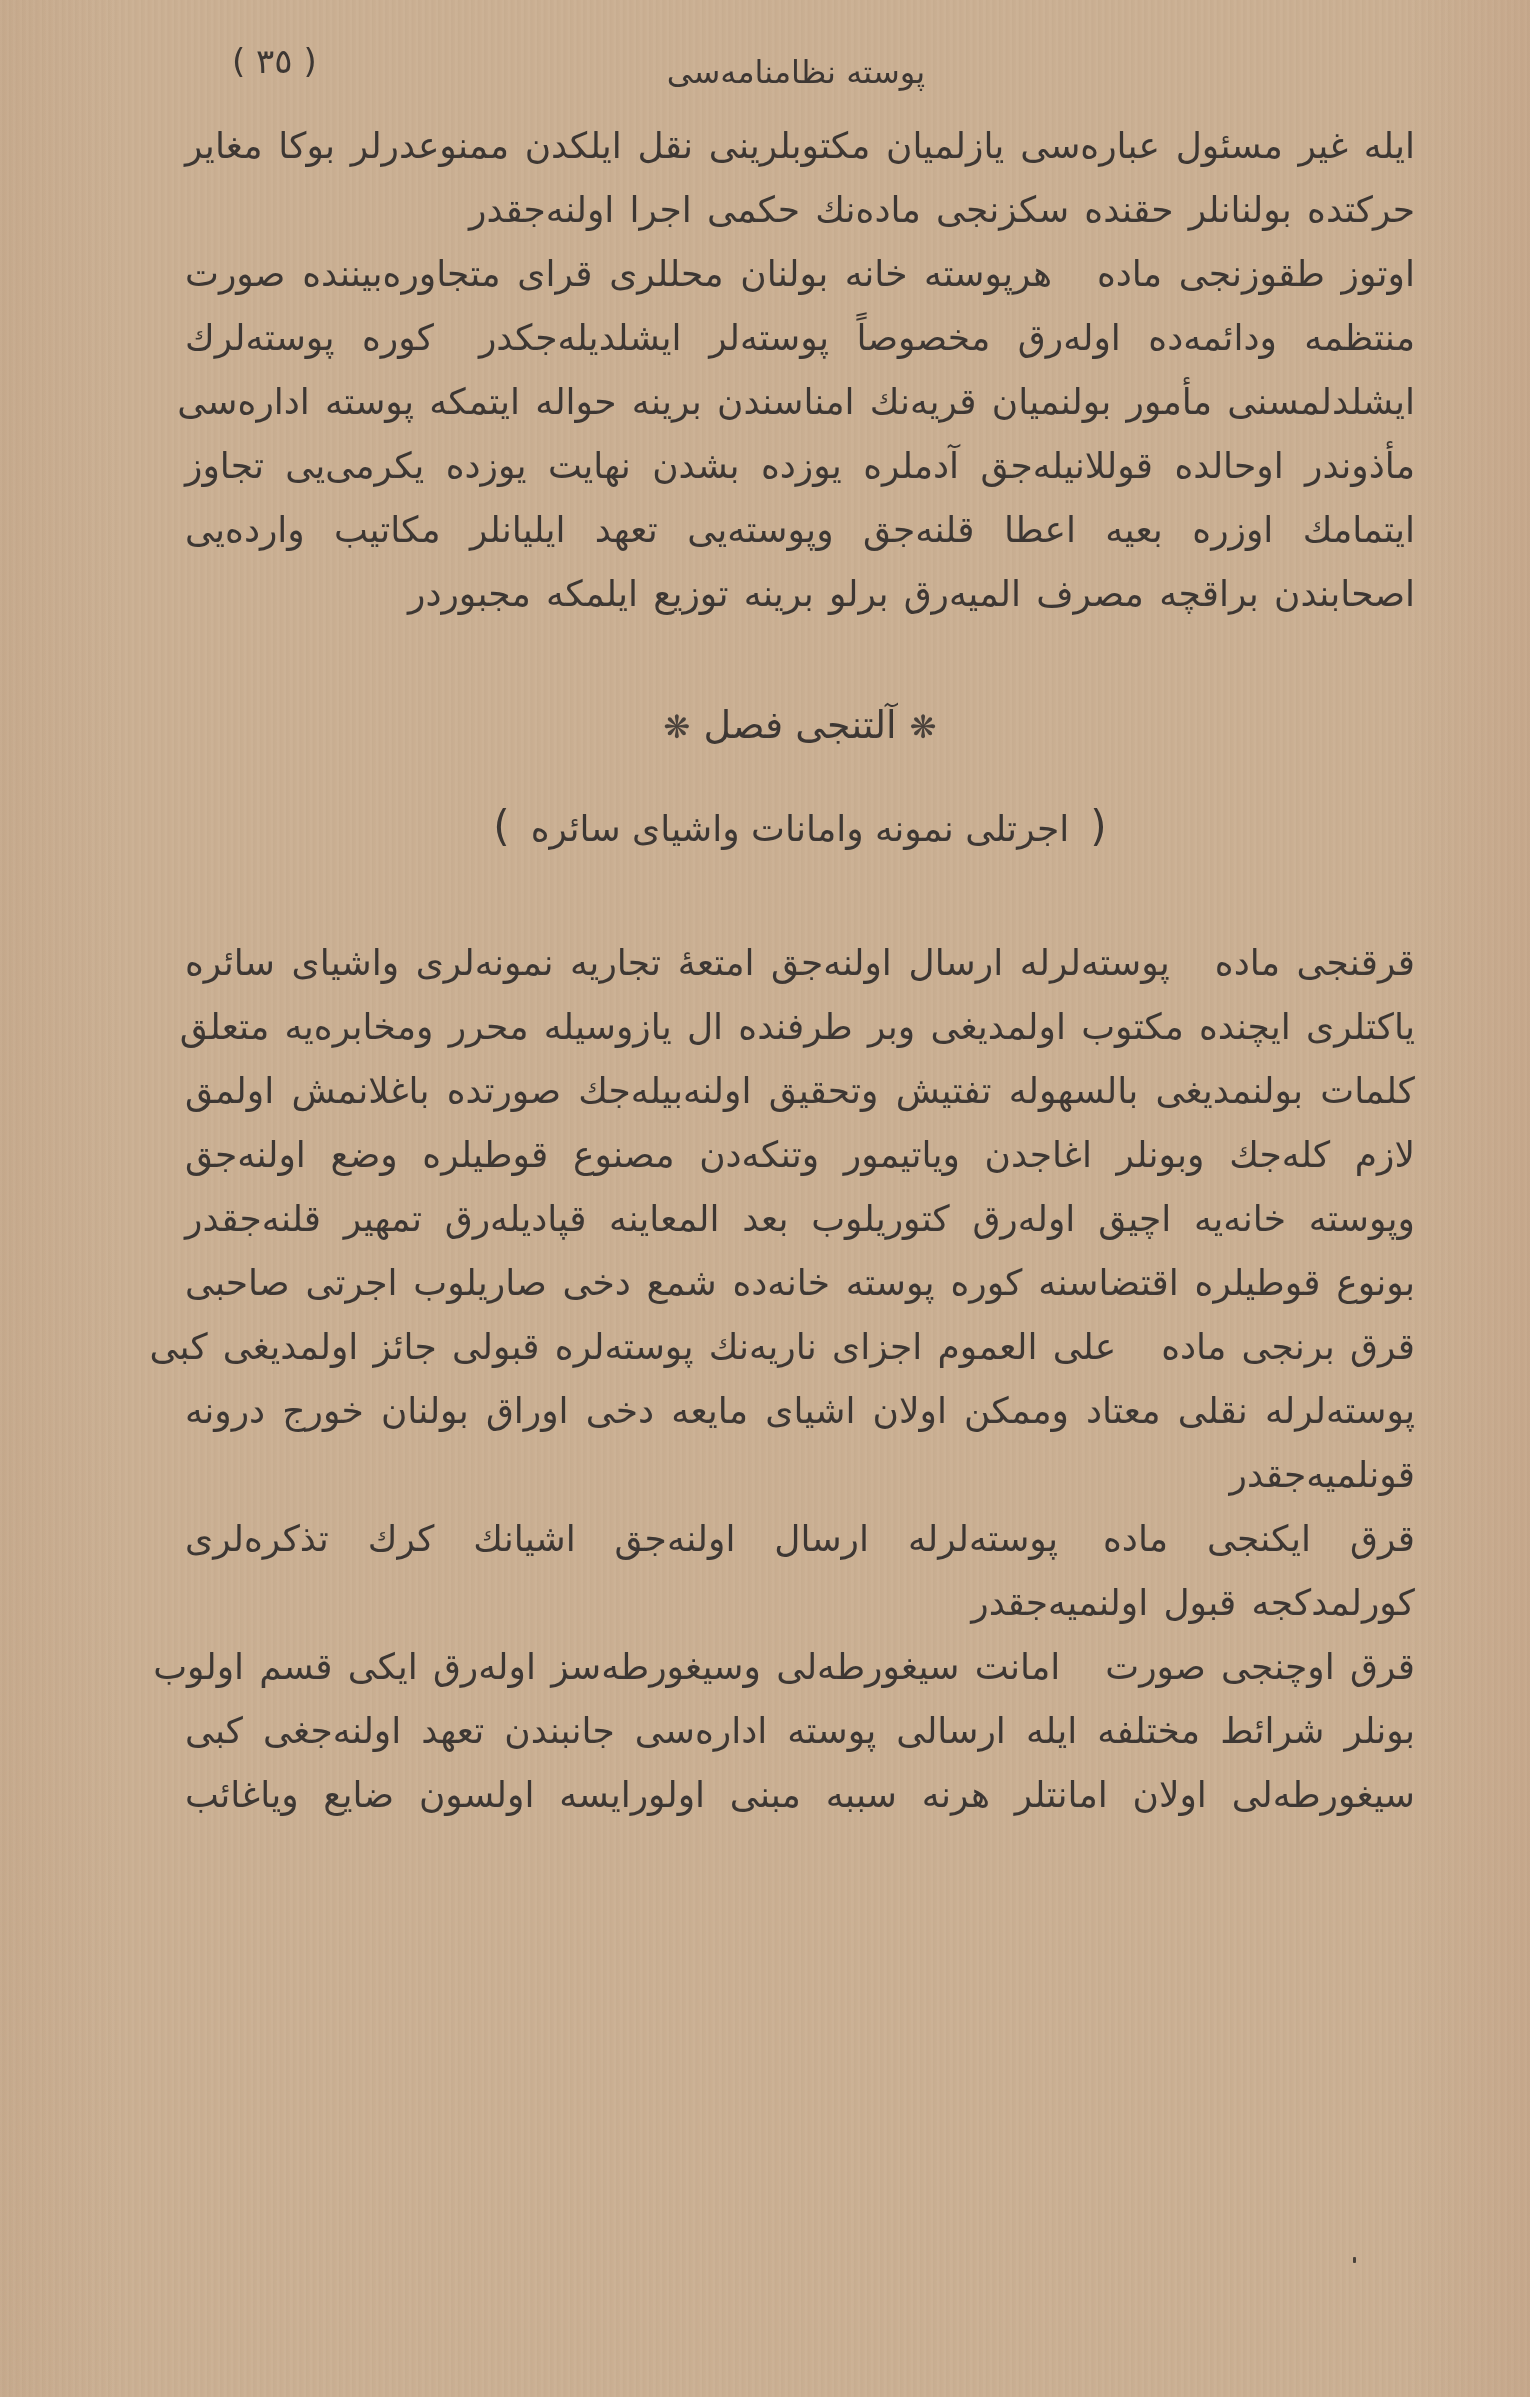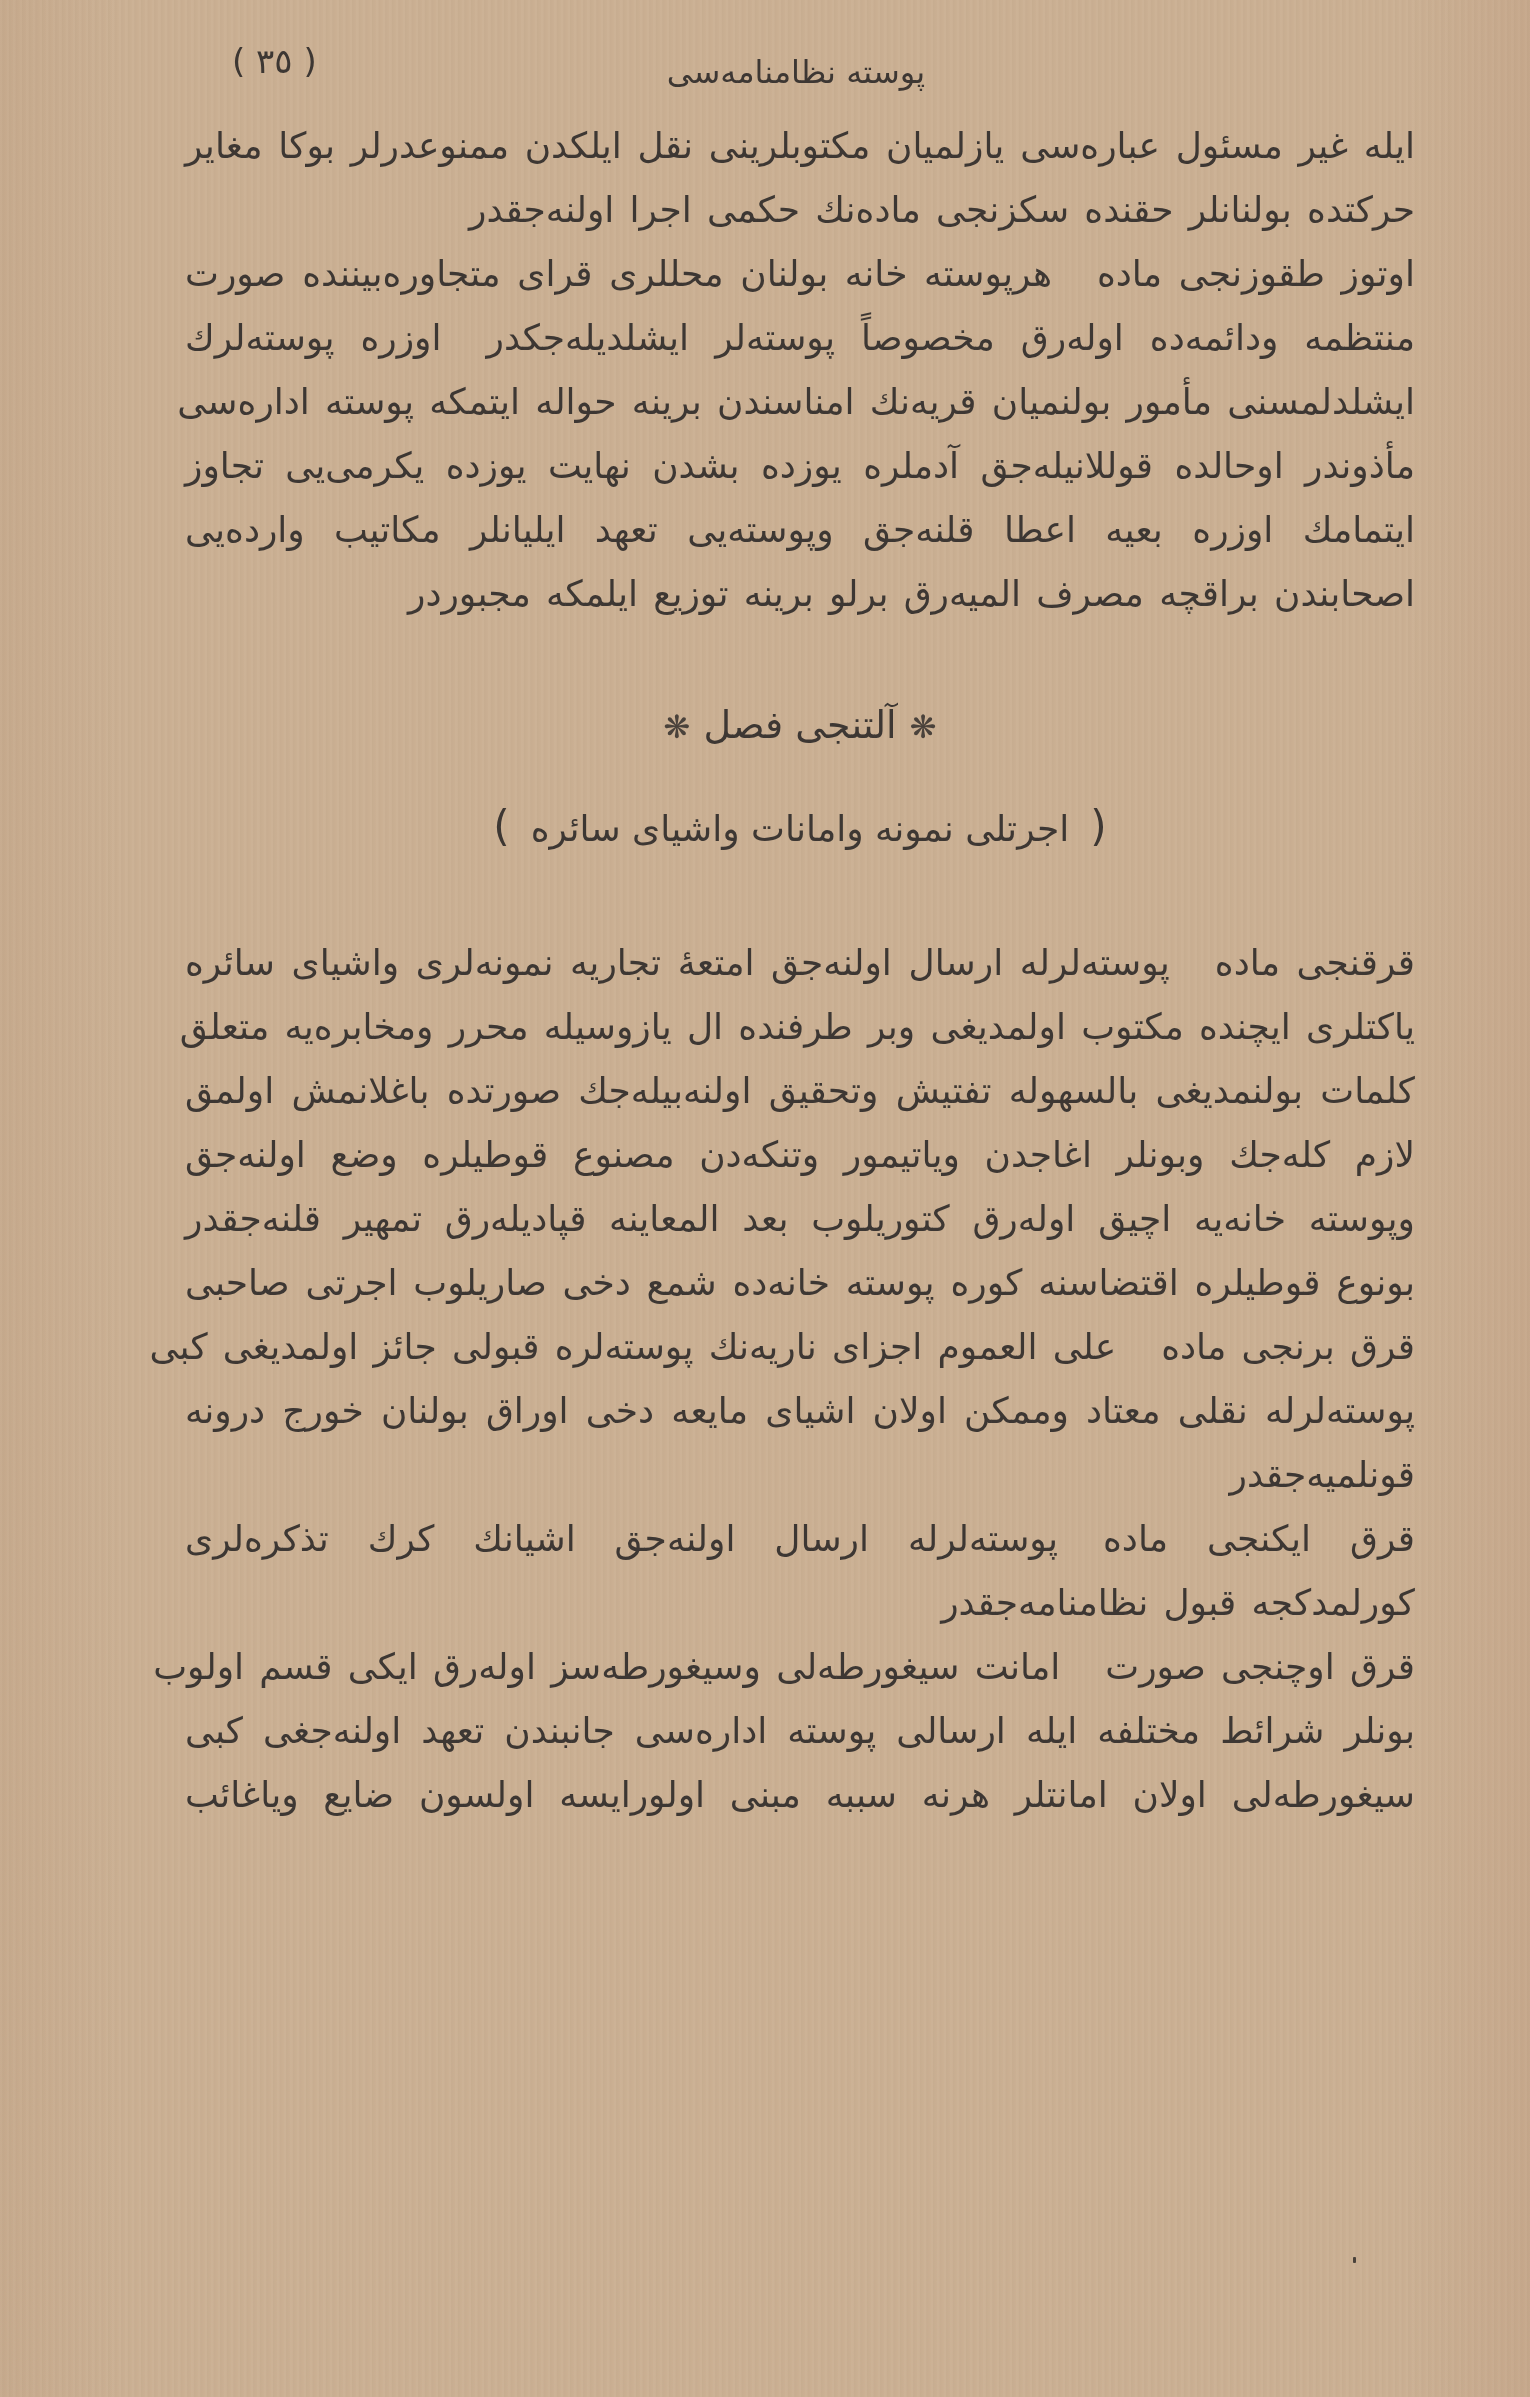--- a/index.html
+++ b/index.html
@@ -112,21 +112,21 @@
   <div class="block">
     <div class="line">ایله غیر مسئول عباره‌سی یازلمیان مکتوبلرینی نقل ایلکدن ممنوعدرلر بوکا مغایر</div>
     <div class="line last">حرکتده بولنانلر حقنده سکزنجی ماده‌نك حکمی اجرا اولنه‌جقدر</div>
   </div>
 
   <div class="block">
     <div class="line">
       <span>اوتوز طقوزنجی ماده</span><span class="gap"></span><span>هرپوسته خانه بولنان محللری قرای متجاوره‌بیننده صورت</span>
     </div>
     <div class="line">
-      <span>منتظمه ودائمه‌ده اوله‌رق مخصوصاً پوسته‌لر ایشلدیله‌جکدر</span><span class="gap"></span><span>اوزره پوسته‌لرك</span>
+      <span>منتظمه ودائمه‌ده اوله‌رق مخصوصاً پوسته‌لر ایشلدیله‌جکدر</span><span class="gap"></span><span>کوره پوسته‌لرك</span>
     </div>
     <div class="line">ایشلدلمسنی مأمور بولنمیان قریه‌نك امناسندن برینه حواله ایتمکه پوسته اداره‌سی</div>
     <div class="line">مأذوندر اوحالده قوللانیله‌جق آدملره یوزده بشدن نهایت یوزده یکرمی‌یی تجاوز</div>
     <div class="line">ایتمامك اوزره بعیه اعطا قلنه‌جق وپوسته‌یی تعهد ایلیانلر مکاتیب وارده‌یی</div>
     <div class="line last">اصحابندن براقچه مصرف المیه‌رق برلو برینه توزیع ایلمکه مجبوردر</div>
   </div>
 
   <div class="section-heading">
     <span class="ornament">❋</span><span>آلتنجی فصل</span><span class="ornament">❋</span>
   </div>
@@ -151,21 +151,21 @@
       <span>قرق برنجی ماده</span><span class="gap"></span><span>علی العموم اجزای ناریه‌نك پوسته‌لره قبولی جائز اولمدیغی کبی</span>
     </div>
     <div class="line">پوسته‌لرله نقلی معتاد وممکن اولان اشیای مایعه دخی اوراق بولنان خورج درونه</div>
     <div class="line last">قونلمیه‌جقدر</div>
   </div>
 
   <div class="block">
     <div class="line">
       <span>قرق ایکنجی ماده</span><span class="gap"></span><span>پوسته‌لرله ارسال اولنه‌جق اشیانك کرك تذکره‌لری</span>
     </div>
-    <div class="line last">کورلمدکجه قبول نظامنامه‌جقدر</div>
+    <div class="line last">کورلمدکجه قبول اولنمیه‌جقدر</div>
   </div>
 
   <div class="block">
     <div class="line">
       <span>قرق اوچنجی صورت</span><span class="gap"></span><span>امانت سیغورطه‌لی وسیغورطه‌سز اوله‌رق ایکی قسم اولوب</span>
     </div>
     <div class="line">بونلر شرائط مختلفه ایله ارسالی پوسته اداره‌سی جانبندن تعهد اولنه‌جغی کبی</div>
     <div class="line">سیغورطه‌لی اولان امانتلر هرنه سببه مبنی اولورایسه اولسون ضایع ویاغائب</div>
   </div>
 

